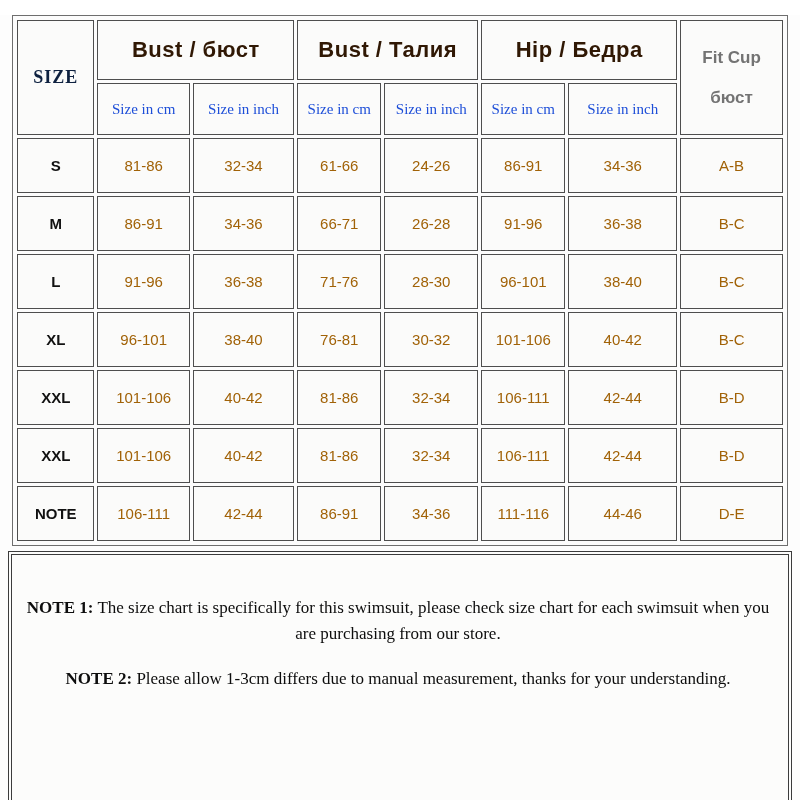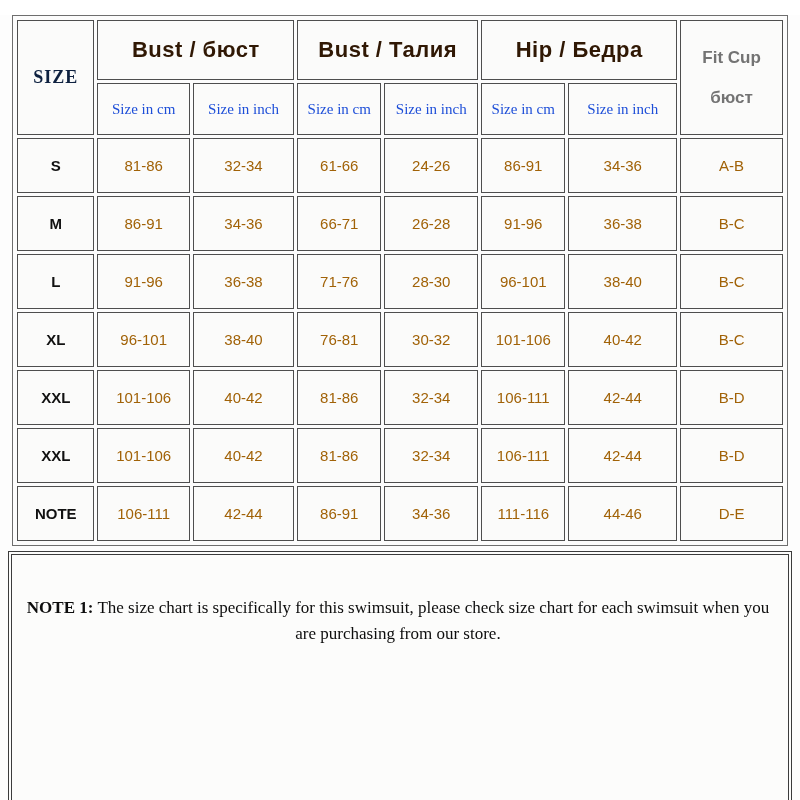--- a/index.html
+++ b/index.html
@@ -203,15 +203,16 @@
           <td>111-116</td>
           <td>44-46</td>
           <td>D-E</td>
         </tr>
       </tbody>
     </table>
   </div>
 
   <div class="notes">
     <p><b>NOTE 1:</b><span> The size chart is specifically for this swimsuit, please check size chart for each swimsuit when you are purchasing from our store.</span></p>
+    <p><b>NOTE 2:</b><span> Please allow 1-3cm differs due to manual measurement, thanks for your understanding.</span></p>
   </div>
 
 </div>
 
 </body></html>

